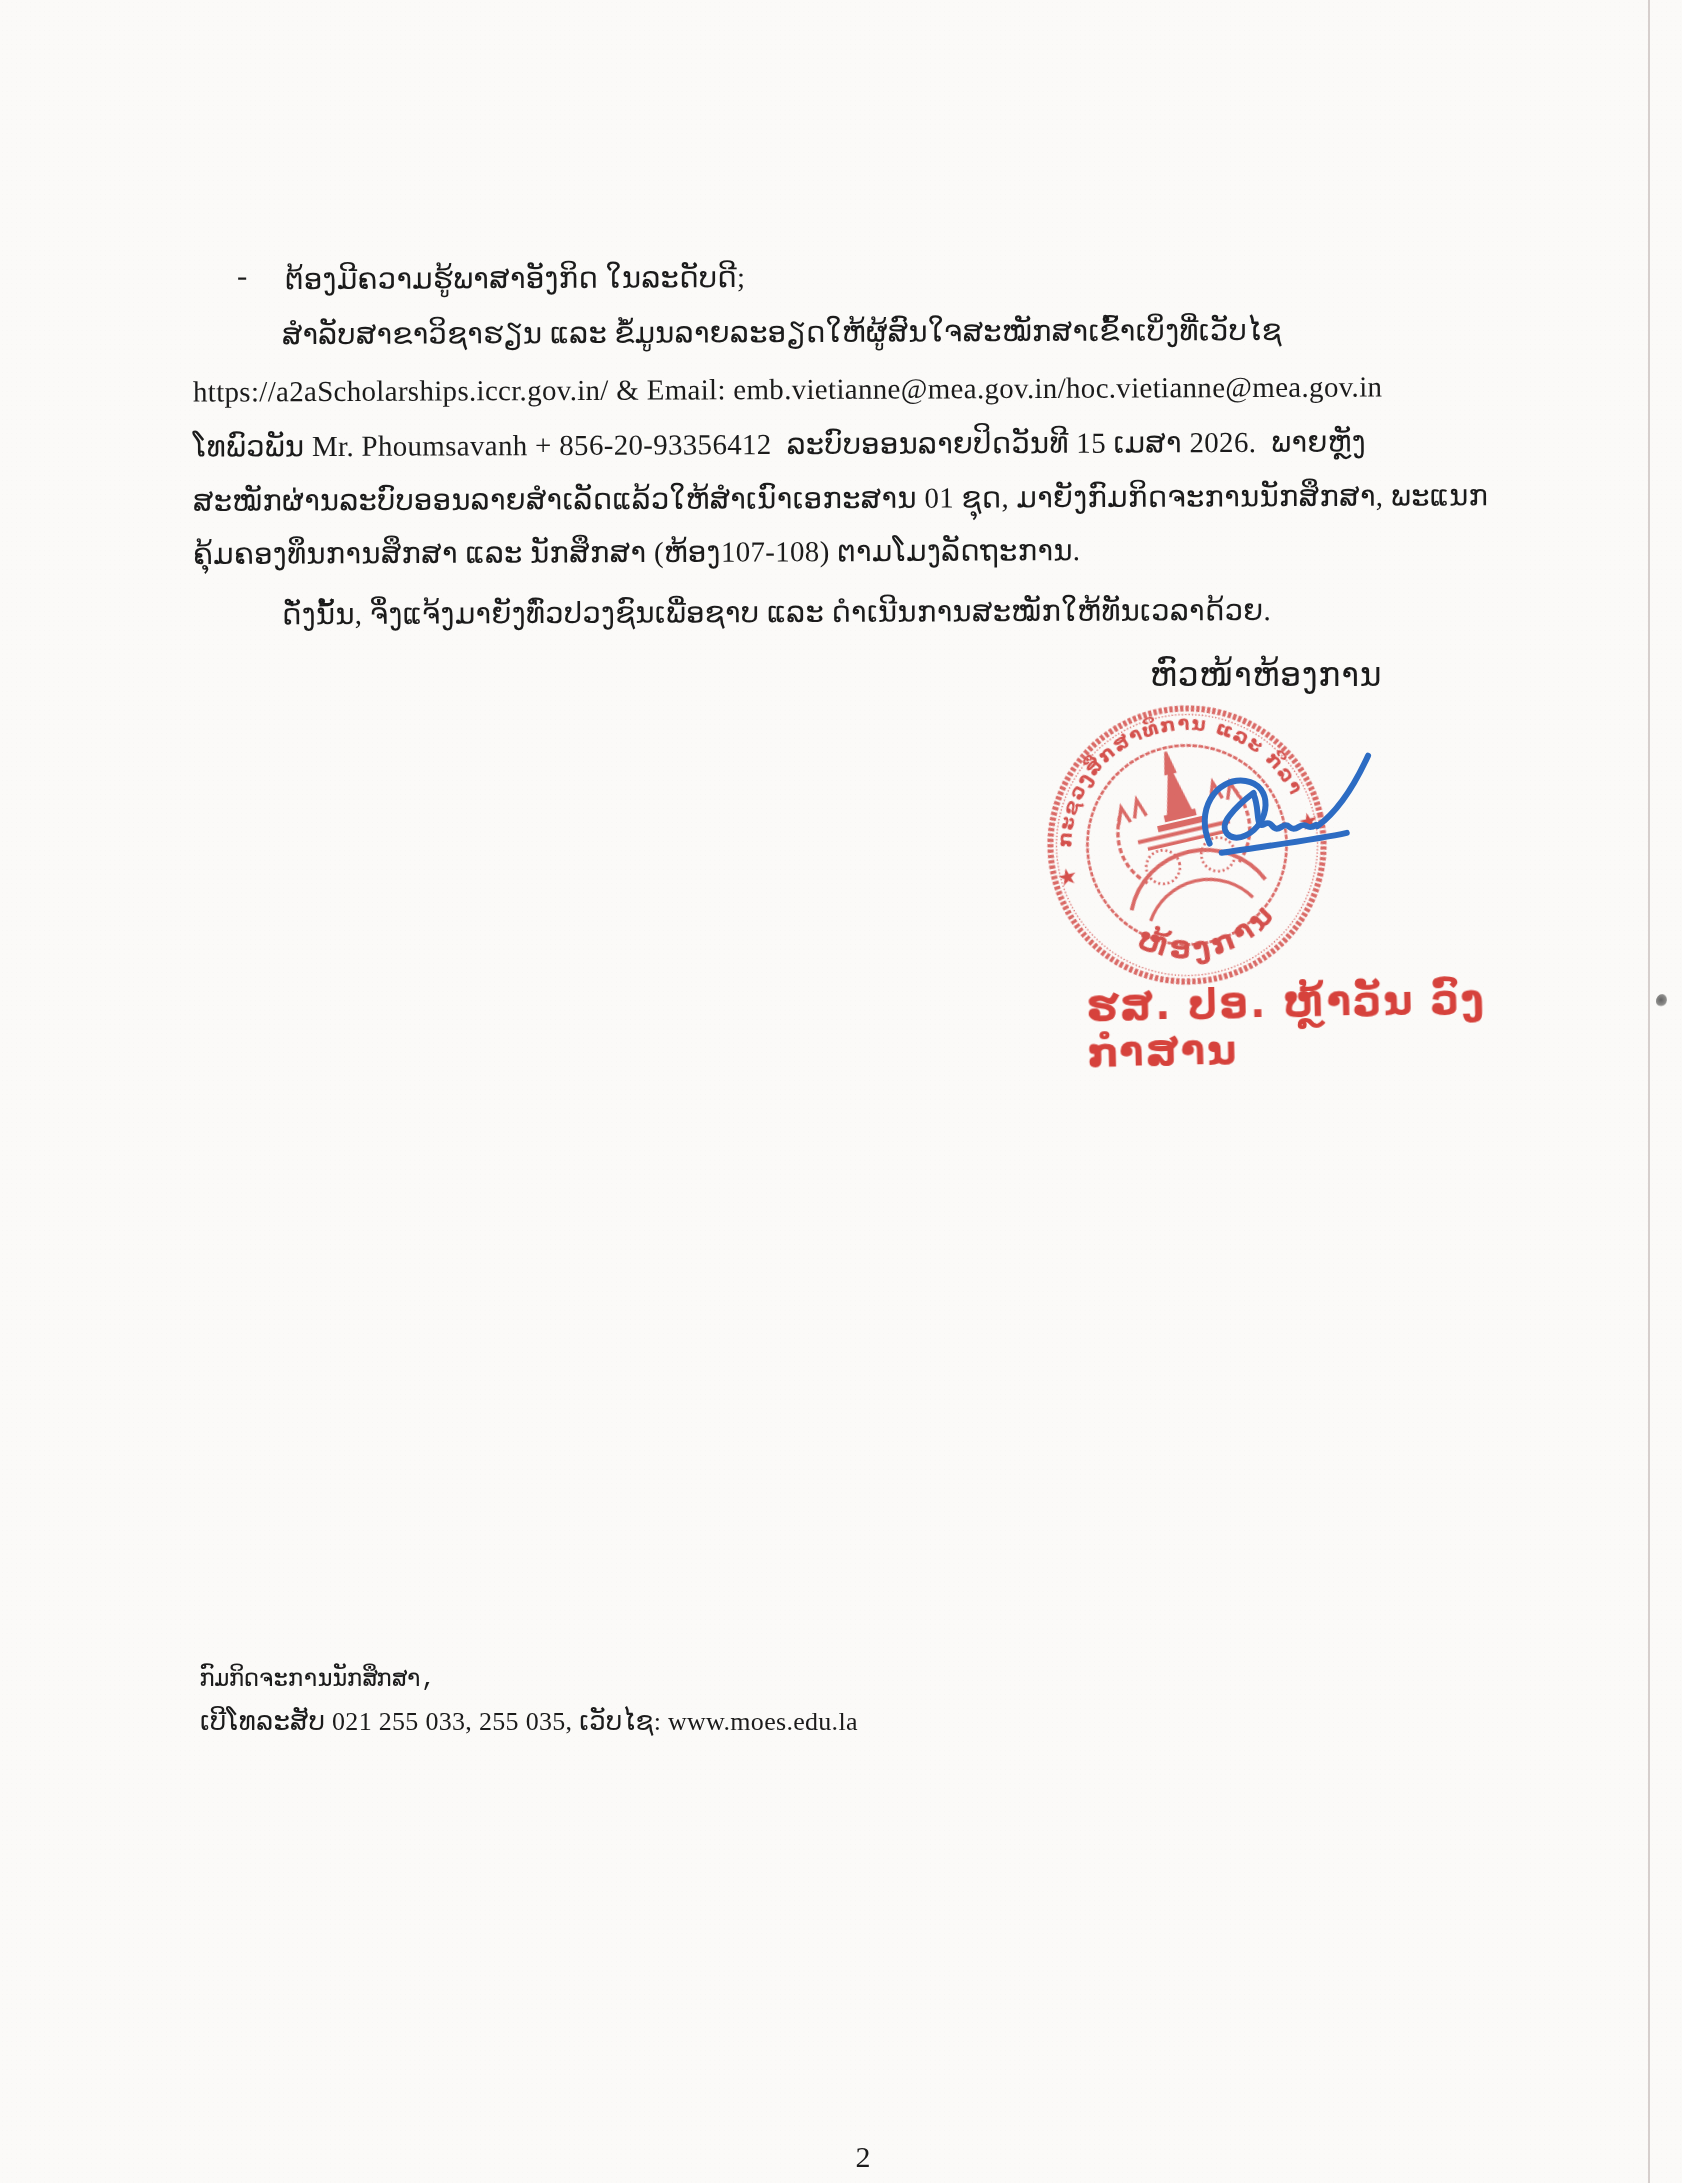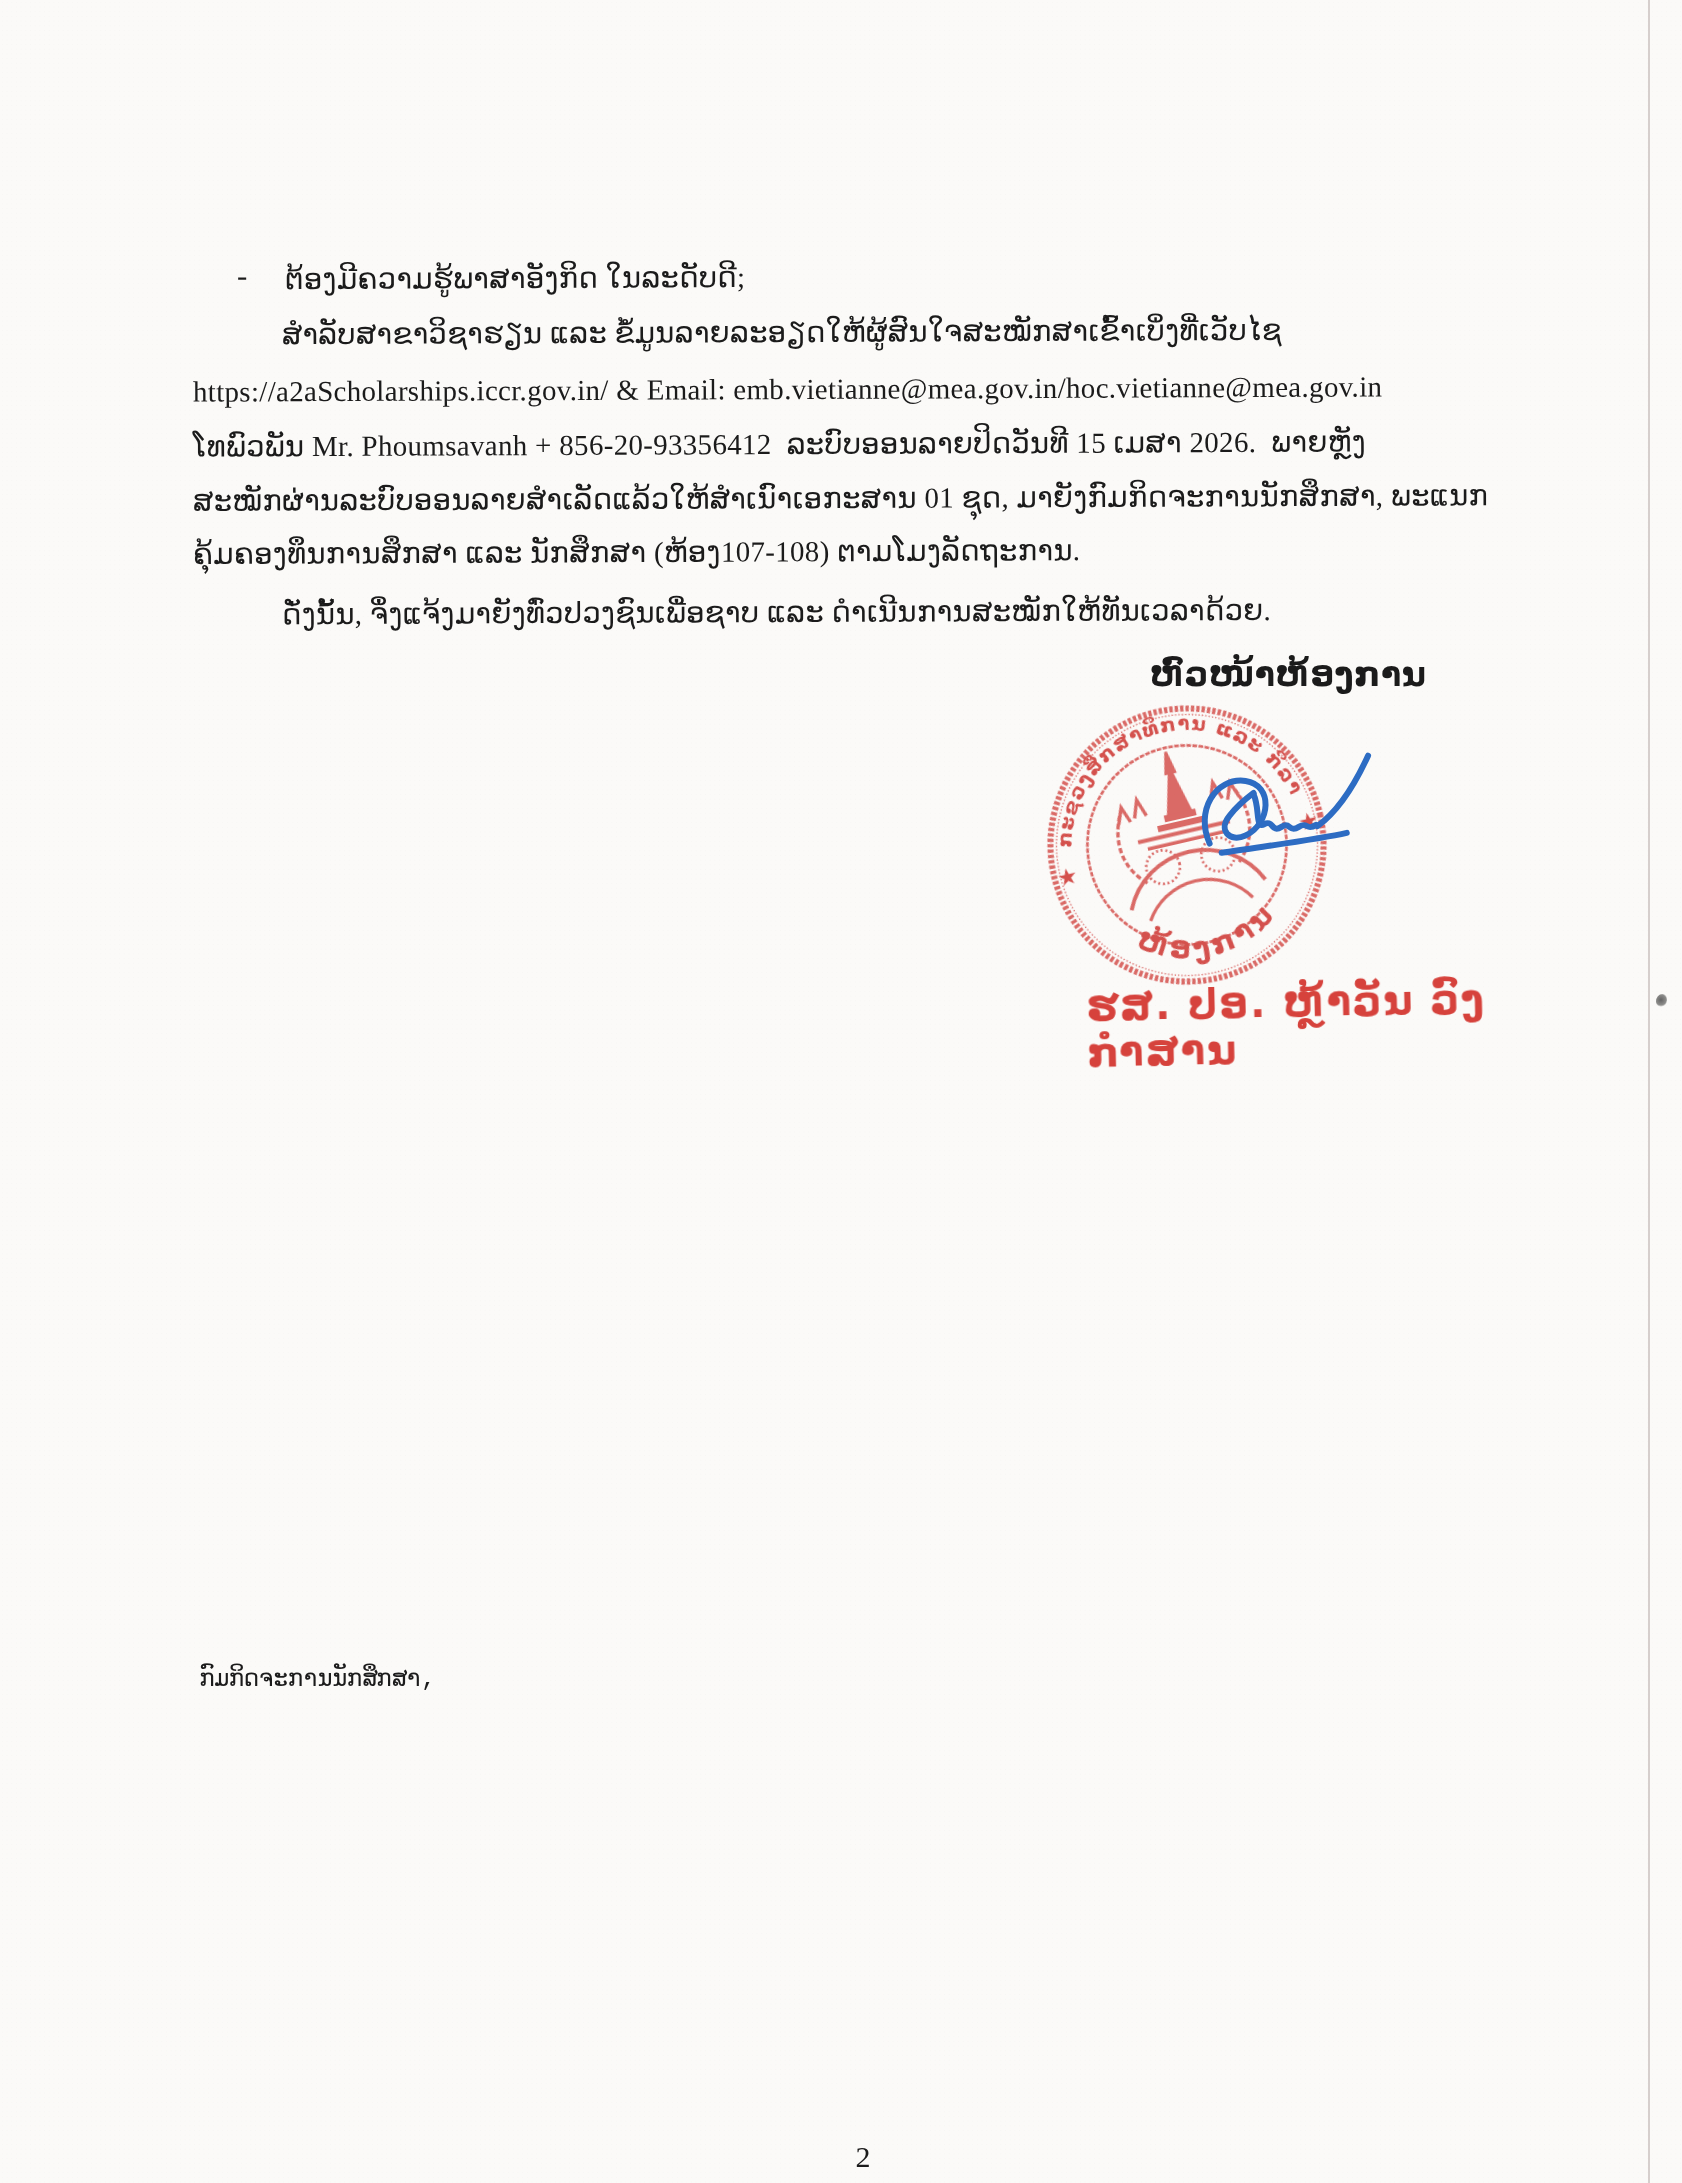--- a/index.html
+++ b/index.html
@@ -35,21 +35,21 @@
   .bullet-dash{position:absolute;left:237px;top:255px;font-size:31px;}
   .l1{left:285px;top:259px;}
   .l2{left:282px;top:313px;}
   .l3{left:193px;top:370px;}
   .l4{left:193px;top:425px;}
   .l5{left:193px;top:479px;}
   .l6{left:193px;top:533px;}
   .l7{left:282px;top:593px;}
   .sig-title{
     position:absolute;left:1150px;top:655px;
-    font-size:33px;font-weight:bold;letter-spacing:0.7px;
+    font-size:33px;font-weight:normal;letter-spacing:0.7px;
     font-family:"DejaVu Sans","Liberation Sans",sans-serif;
   }
   .stamp-wrap{
     position:absolute;left:1039px;top:697px;width:296px;height:296px;
     transform:rotate(-13deg);
     opacity:.88;
     z-index:1;
   }
   .stamp-wrap svg{width:100%;height:100%;filter:blur(0.3px);}
   .signature-wrap{
@@ -141,17 +141,18 @@
         <path d="M100,74 C110,96 102,126 116,119 C130,111 126,133 142,123 C156,114 152,133 168,123 C182,114 178,130 194,120"></path>
         <path d="M196,122 C226,100 252,60 272,16"></path>
         <path d="M52,162 C116,152 196,142 240,132"></path>
       </g>
     </svg>
   </div>
 
   <div class="stamped-name">ຮສ. ປອ. ຫຼ້າວັນ ວົງກຳສານ</div>
 
   <div class="footer-line1">ກົມກິດຈະການນັກສຶກສາ,</div>
+  <div class="footer-line2">ເບີໂທລະສັບ 021 255 033, 255 035, ເວັບໄຊ: www.moes.edu.la</div>
 
   <div class="page-number">2</div>
 
 </div>
 
 
 </body></html>

